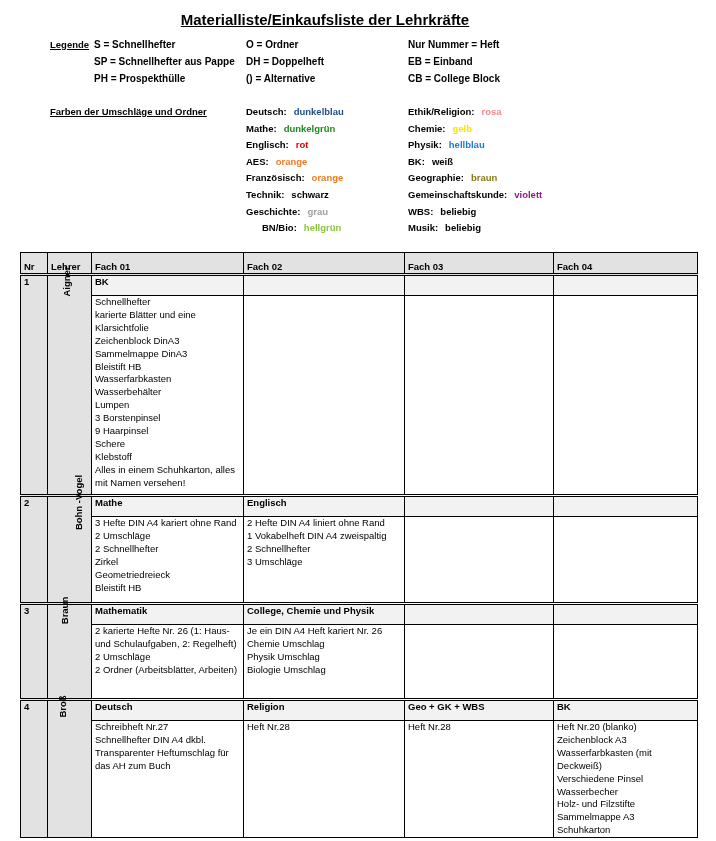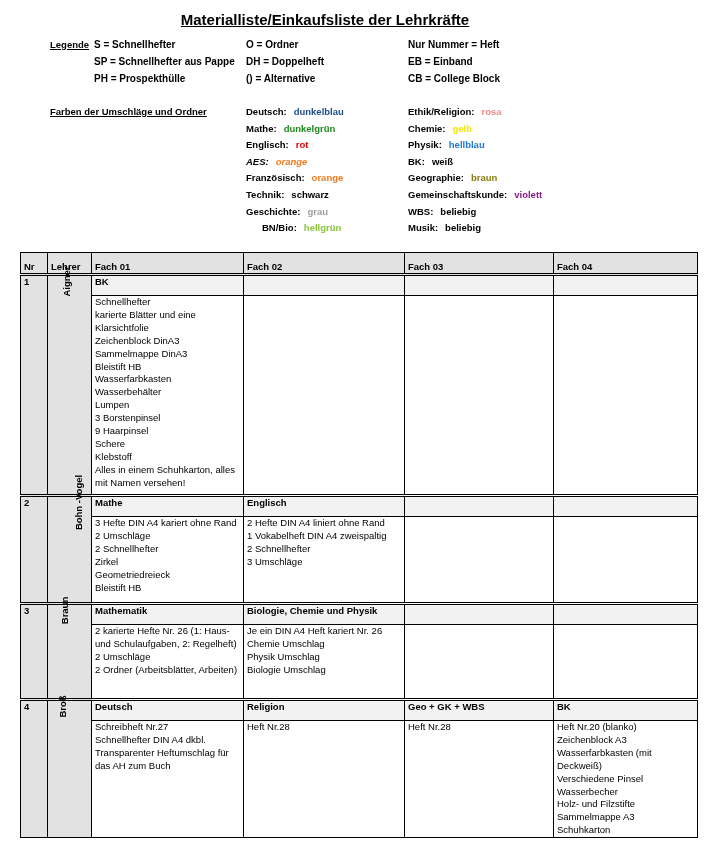--- a/index.html
+++ b/index.html
@@ -67,21 +67,21 @@
 <div class="lg" style="left:246px;top:73px">() = Alternative</div>
 <div class="lg" style="left:408px;top:39px">Nur Nummer = Heft</div>
 <div class="lg" style="left:408px;top:56px">EB = Einband</div>
 <div class="lg" style="left:408px;top:73px">CB = College Block</div>
 
 <div class="colors-label">Farben der Umschläge und Ordner</div>
 <div id="colors-left">
     <div class="color-item" style="left: 246px; top: 106px;"><span>Deutsch:</span><span class="cv" style="color: rgb(31, 78, 140);">dunkelblau</span></div>
     <div class="color-item" style="left: 246px; top: 122.6px;"><span>Mathe:</span><span class="cv" style="color: rgb(30, 138, 30);">dunkelgrün</span></div>
     <div class="color-item" style="left: 246px; top: 139.2px;"><span>Englisch:</span><span class="cv" style="color: rgb(224, 0, 0);">rot</span></div>
-    <div class="color-item" style="left: 246px; top: 155.8px; font-style: italic;"><span>AES:</span><span class="cv" style="color: rgb(240, 122, 32);">orange</span></div>
+    <div class="color-item" style="left: 246px; top: 155.8px;"><span>AES:</span><span class="cv" style="color: rgb(240, 122, 32);">orange</span></div>
     <div class="color-item" style="left: 246px; top: 172.4px;"><span>Französisch:</span><span class="cv" style="color: rgb(240, 122, 32);">orange</span></div>
     <div class="color-item" style="left: 246px; top: 189px;"><span>Technik:</span><span class="cv" style="color: rgb(0, 0, 0);">schwarz</span></div>
     <div class="color-item" style="left: 246px; top: 205.6px;"><span>Geschichte:</span><span class="cv" style="color: rgb(160, 160, 160);">grau</span></div>
     <div class="color-item" style="left: 246px; top: 222.2px; padding-left: 16px;"><span>BN/Bio:</span><span class="cv" style="color: rgb(140, 198, 63);">hellgrün</span></div>
   </div>
 <div id="colors-right">
     <div class="color-item" style="left: 408px; top: 106px;"><span>Ethik/Religion:</span><span class="cv" style="color: rgb(240, 140, 140);">rosa</span></div>
     <div class="color-item" style="left: 408px; top: 122.6px;"><span>Chemie:</span><span class="cv" style="color: rgb(245, 232, 0);">gelb</span></div>
     <div class="color-item" style="left: 408px; top: 139.2px;"><span>Physik:</span><span class="cv" style="color: rgb(30, 120, 210);">hellblau</span></div>
     <div class="color-item" style="left: 408px; top: 155.8px;"><span>BK:</span><span class="cv" style="color: rgb(0, 0, 0);">weiß</span></div>
@@ -164,21 +164,21 @@
           <span class="line">2 Schnellhefter</span>
           <span class="line">3 Umschläge</span>
         </td>
         <td class="items"></td>
         <td class="items"></td>
       </tr>
       <tr class="group-start">
         <td class="nr" rowspan="2">3</td>
         <td class="lehrer" rowspan="2"><span class="rot">Braun</span></td>
         <td class="subj">Mathematik</td>
-        <td class="subj">Biologie, Chemie und Physik</td>
+        <td class="subj">College, Chemie und Physik</td>
         <td class="subj"></td>
         <td class="subj"></td>
       </tr>
       <tr style="height: 75px;">
         <td class="items">
           <span class="line">2 karierte Hefte Nr. 26 (1: Haus-</span>
           <span class="line">und Schulaufgaben, 2: Regelheft)</span>
           <span class="line">2 Umschläge</span>
           <span class="line">2 Ordner (Arbeitsblätter, Arbeiten)</span>
         </td>

